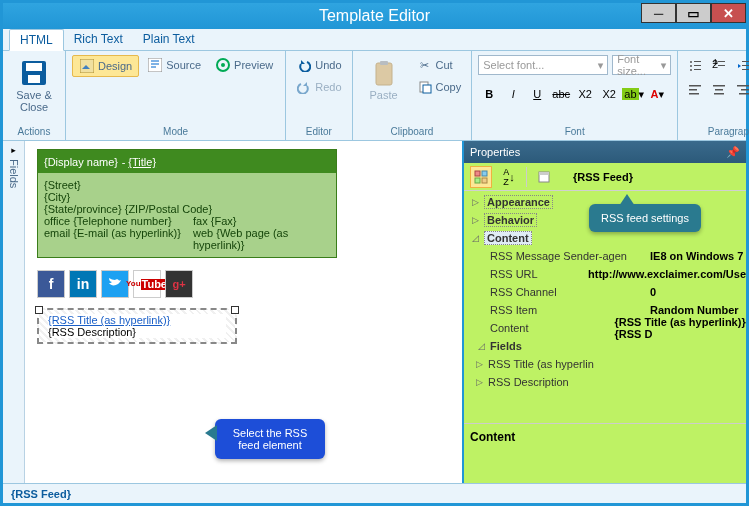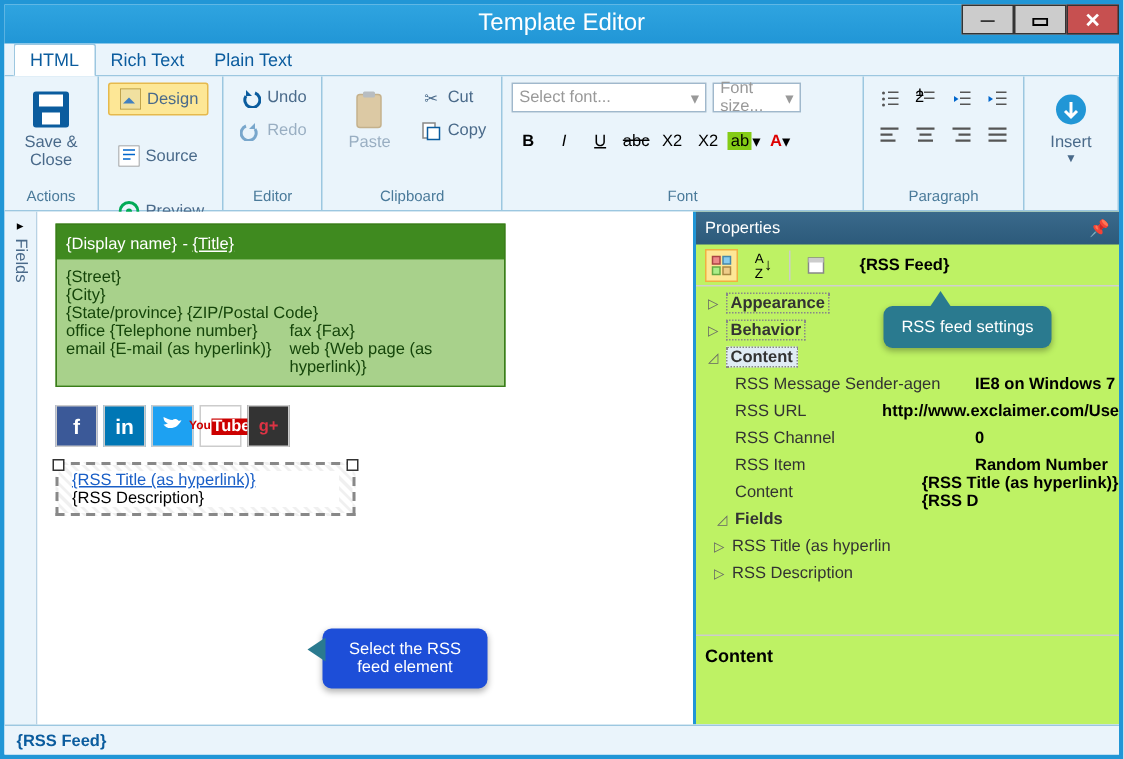--- a/index.html
+++ b/index.html
@@ -3,21 +3,21 @@
 <meta charset="utf-8">
 <style>
 *{box-sizing:border-box;margin:0;padding:0;font-family:"Segoe UI",Tahoma,sans-serif;font-size:11px}
 body{background:#f5f5f5;width:749px;height:506px;overflow:hidden;position:relative}
 .window{border:3px solid #2196d6;width:749px;height:506px;background:#fff;display:flex;flex-direction:column}
 .titlebar{height:26px;background:linear-gradient(#2fa4e0,#2196d6);display:flex;align-items:center;position:relative}
 .titlebar-title{flex:1;text-align:center;color:#fff;font-size:16px}
 .wincontrols{position:absolute;right:0;top:0;display:flex}
 .winbtn{width:35px;height:20px;border:1px solid #333;display:flex;align-items:center;justify-content:center;background:#ccc;font-weight:bold;font-size:13px}
 .winbtn.close{background:#c75050;color:#fff}
-.tabs{height:22px;background:#eaf4fb;border-bottom:1px solid #9cc7e0;display:flex;align-items:flex-end;padding-left:6px}
+.tabs{height:22px;background:#eaf4fb;border-bottom:1px solid #9cc7e0;display:flex;align-items:flex-start;padding-left:6px}
 .tab{padding:3px 10px;color:#0b5c9e;font-size:12px;cursor:pointer}
 .tab.active{background:#fff;border:1px solid #9cc7e0;border-bottom:1px solid #fff;margin-bottom:-1px;border-radius:2px 2px 0 0;color:#0b5c9e;font-weight:normal}
 .ribbon{height:90px;background:#eaf4fb;border-bottom:1px solid #9cc7e0;display:flex}
 .group{border-right:1px solid #9cc7e0;padding:2px 4px;display:flex;flex-direction:column;align-items:center;justify-content:space-between}
 .group-body{display:flex;gap:4px;padding:2px;flex:1;align-items:flex-start}
 .group-label{font-size:10px;color:#4a7a9a;text-align:center;padding-bottom:1px}
 .rbtn{display:flex;flex-direction:column;align-items:center;padding:2px 4px;color:#4a6a8a;cursor:pointer;border-radius:2px}
 .rbtn.large{width:50px}
 .rbtn .ico{width:32px;height:32px;display:flex;align-items:center;justify-content:center}
 .rbtn.small{flex-direction:row;width:auto;gap:3px;align-items:center}
@@ -104,21 +104,21 @@
               </svg>
           </span>
           <span style="white-space:pre-line;text-align:center;line-height:1.1">Save &amp;
 Close</span>
         </div>
       </div>
       <div class="group-label">Actions</div>
     </div>
 
     <div class="group">
-      <div class="group-body" style="flex-direction:column;gap:17px">
+      <div class="group-body" style="flex-direction:row;gap:2px">
         <div class="rbtn small highlighted" style="padding:2px 6px">
           <span class="ico">
               <svg width="14" height="14">
                 <rect width="14" height="14" fill="#f0e0a0" stroke="#b09030"></rect>
                 <path d="M2 10 L6 6 L10 10 Z" fill="#4080c0"></path>
               </svg>
             </span>
           <span>Design</span>
         </div>
         <div class="rbtn small" style="padding:2px 6px">

